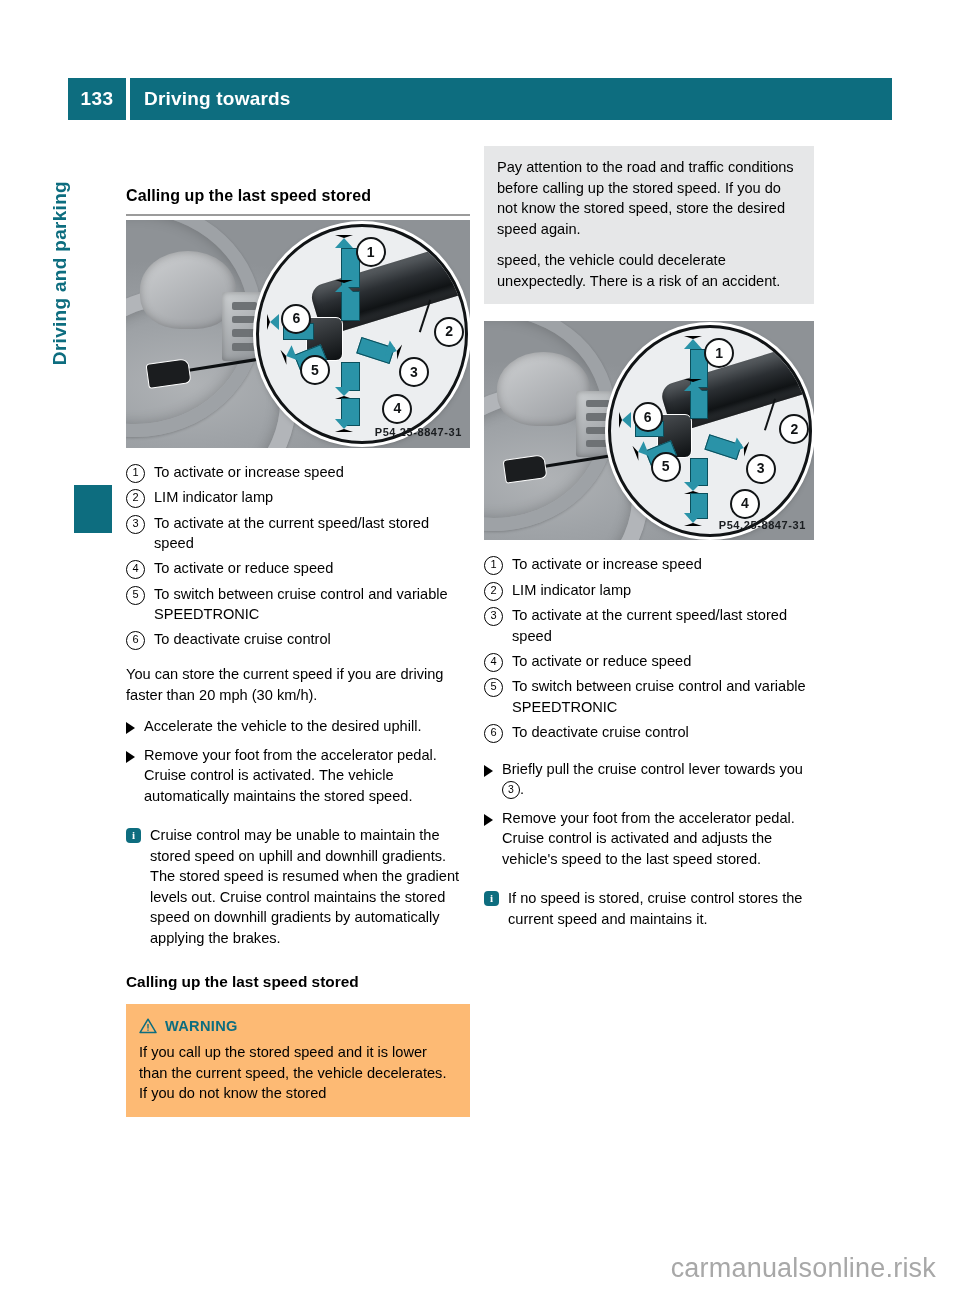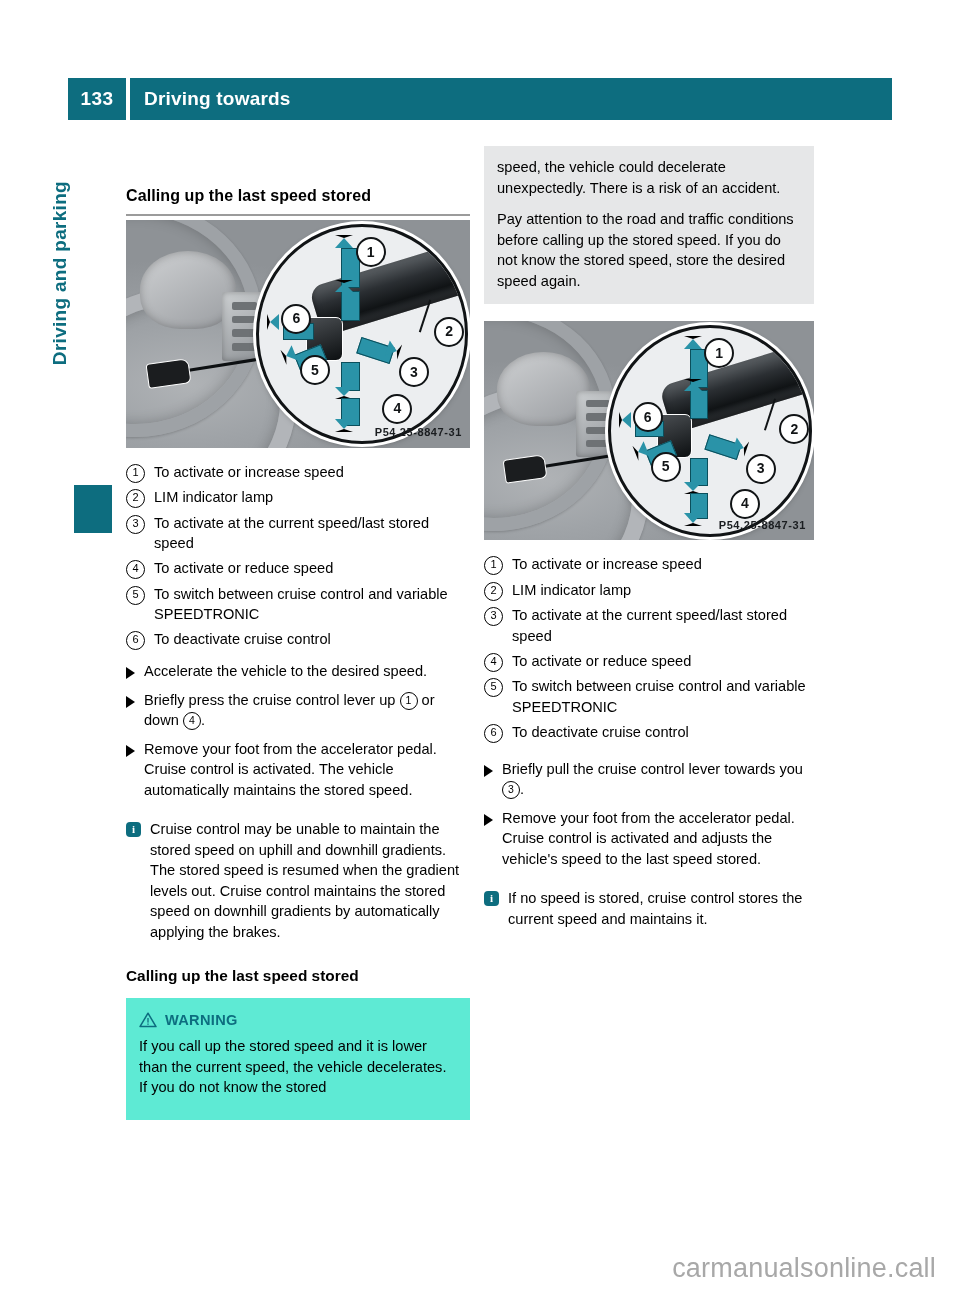--- a/index.html
+++ b/index.html
@@ -336,22 +336,22 @@
     line-height: 15px;
     text-align: center;
     margin-top: 3px;
     margin-right: 9px;
     font-family: "Liberation Serif", serif;
   }
   .note-text { flex: 1 1 auto; }
 
   
   .warnbox {
-    background: #5eead4;
-    padding: 12px 13px 22px 13px;
+    background: #fdba74;
+    padding: 12px 13px 13px 13px;
     margin-top: 11px;
   }
   .warn-head {
     display: flex;
     align-items: center;
     margin-bottom: 6px;
   }
   .warn-tri {
     flex: 0 0 auto;
     width: 18px;
@@ -472,29 +472,26 @@
     <li>
       <span class="marker">5</span>
       <span class="legend-text">To switch between cruise control and variable SPEEDTRONIC</span>
     </li>
     <li>
       <span class="marker">6</span>
       <span class="legend-text">To deactivate cruise control</span>
     </li>
   </ul>
 
+  <p class="body">You can store the current speed if you are driving faster than 20 mph (30 km/h).</p>
 
   <ul class="steps">
     <li>
       <span class="tri"></span>
-      <span class="step-text">Accelerate the vehicle to the desired speed.</span>
-    </li>
-    <li>
-      <span class="tri"></span>
-      <span class="step-text"><span>Briefly press the cruise control lever up </span><span class="circled-inline">1</span><span> or down </span><span class="circled-inline">4</span><span>.</span></span>
+      <span class="step-text">Accelerate the vehicle to the desired uphill.</span>
     </li>
     <li>
       <span class="tri"></span>
       <span class="step-text" style="white-space:pre-line">Remove your foot from the accelerator pedal.
 Cruise control is activated. The vehicle automatically maintains the stored speed.</span>
     </li>
   </ul>
 
   <div class="note">
     <span class="note-icon">i</span>
@@ -515,22 +512,22 @@
       <span class="warn-label">WARNING</span>
     </div>
     <p class="warn-body">If you call up the stored speed and it is lower than the current speed, the vehicle decelerates. If you do not know the stored</p>
   </div>
 
 </div>
 
 <div class="col col-right">
 
   <div class="greybox">
+    <p>Pay attention to the road and traffic conditions before calling up the stored speed. If you do not know the stored speed, store the desired speed again.</p>
     <p>speed, the vehicle could decelerate unexpectedly. There is a risk of an accident.</p>
-    <p>Pay attention to the road and traffic conditions before calling up the stored speed. If you do not know the stored speed, store the desired speed again.</p>
   </div>
 
   <div class="figure right" style="margin-top:17px;">
     <div class="fig-photo">
       <div class="sw-ring r1"></div>
       <div class="sw-ring r2"></div>
       <div class="cluster"></div>
       <div class="stalk-panel">
           <i></i>
           <i></i>
@@ -614,13 +611,13 @@
     </li>
   </ul>
 
   <div class="note">
     <span class="note-icon">i</span>
     <span class="note-text">If no speed is stored, cruise control stores the current speed and maintains it.</span>
   </div>
 
 </div>
 
-<div class="watermark">carmanualsonline.call</div>
+<div class="watermark">carmanualsonline.risk</div>
 
 </body></html>

